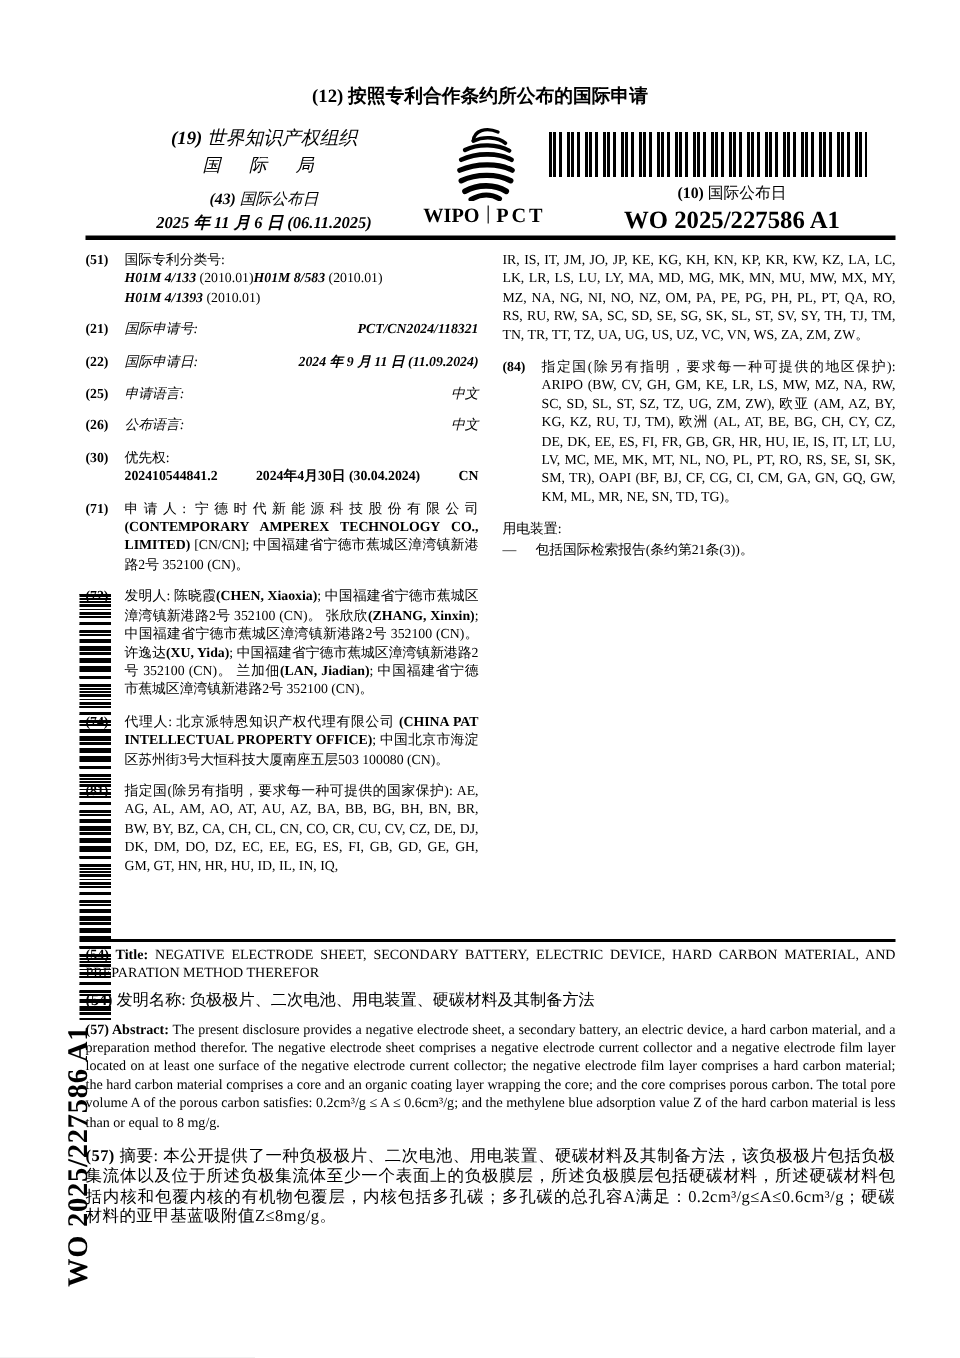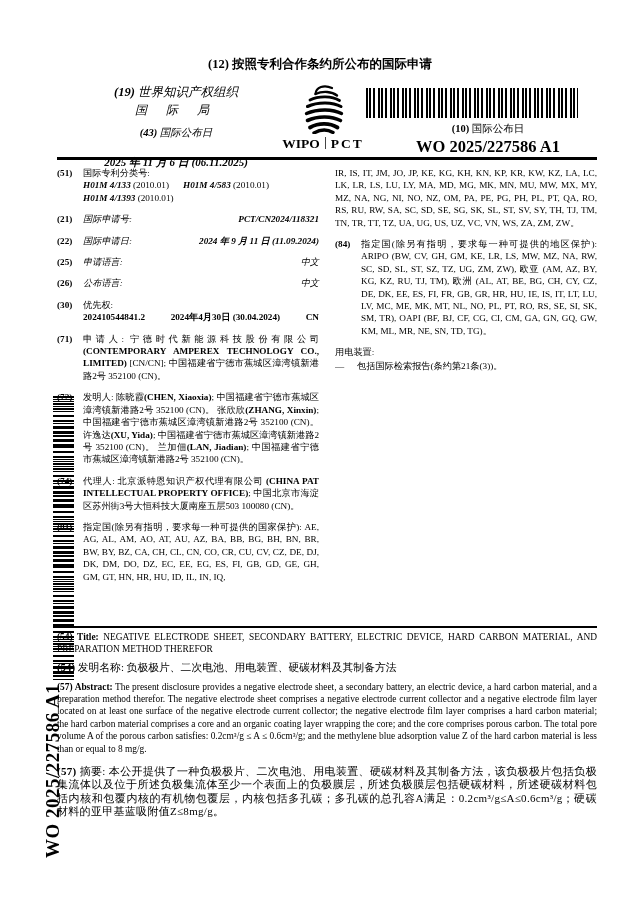--- a/index.html
+++ b/index.html
@@ -24,21 +24,21 @@
     transform:rotate(-90deg);transform-origin:left top;
     font-weight:bold;font-size:19px;letter-spacing:.5px;white-space:nowrap;
   }
   
   .line12{position:absolute;top:56px;left:0;width:100%;text-align:center;
     font-weight:bold;font-size:12.5px;}
   .hdr-left{position:absolute;top:84px;left:84px;width:184px;text-align:center;font-size:12.5px;font-style:italic;}
   .hdr-left .org{white-space:nowrap;}
   .hdr-left .bureau{font-size:12px;letter-spacing:8px;margin-top:1px;}
   .hdr-left .d43{font-size:10.5px;margin-top:7px;}
-  .hdr-left .d43v{font-size:11px;font-weight:bold;margin-top:15px;white-space:nowrap;}
+  .hdr-left .d43v{font-size:11px;font-weight:bold;margin-top:1px;white-space:nowrap;}
   .inid{font-weight:bold;}
   .hdr-logo{position:absolute;top:84px;left:278px;width:90px;text-align:center;}
   .hdr-logo svg{display:block;margin:0 auto;}
   .logotype{margin-top:2px;font-family:Liberation Serif, serif;
     font-size:13.5px;font-weight:bold;white-space:nowrap;}
   .logotype .sep{display:inline-block;width:1px;height:12px;background:#444;
     margin:0 5px;vertical-align:-1px;}
   .logotype .p{letter-spacing:2px;font-weight:600;}
   .hdr-barcode{position:absolute;left:366px;top:88px;width:212px;height:30px;
     background-image:
@@ -52,21 +52,21 @@
   .rule2{top:626px;height:1.5px;}
   
   .columns{position:absolute;top:167px;left:57px;width:540px;display:flex;gap:16px;}
   .col{width:262px;font-size:9.2px;line-height:12.4px;}
   .bib{display:flex;margin-bottom:9px;}
   .bib .inid{width:26px;flex:none;}
   .bib .cont{flex:1;text-align:justify;}
   .kv{display:flex;justify-content:space-between;font-style:italic;}
   .kv .v{font-weight:bold;white-space:nowrap;}
   .kv .vn{white-space:nowrap;}
-  .ipc-row{display:flex;gap:14px;}
+  .ipc-row{display:flex;}
   .ipccode{font-weight:bold;font-style:italic;}
   .prio-row{display:flex;justify-content:space-between;font-weight:bold;}
   .just{text-align:justify;margin:0 0 9px 0;}
   .note-title{margin-top:3px;}
   .note-item{display:flex;margin-top:1px;}
   .note-item .dash{width:22px;flex:none;}
   
   .lower{position:absolute;top:632px;left:57px;width:540px;}
   .title-en{margin:0;font-size:9.4px;line-height:11.8px;text-align:justify;}
   .title-zh{margin:5px 0 0 0;font-size:10.8px;line-height:13px;}
@@ -115,21 +115,21 @@
 
   <div class="columns">
     <div class="col">
 
       <div class="bib">
         <span class="inid">(51)</span>
         <div class="cont">
           <div>国际专利分类号:</div>
           <div class="ipc-row">
             <span><span class="ipccode">H01M 4/133</span> <span>(2010.01)</span></span>
-            <span><span class="ipccode">H01M 4/583</span> <span>(2010.01)</span></span>
+            <span><span class="ipccode">H01M 8/583</span> <span>(2010.01)</span></span>
           </div>
           <div class="ipc-row">
             <span><span class="ipccode">H01M 4/1393</span> <span>(2010.01)</span></span>
           </div>
         </div>
       </div>
 
       <div class="bib">
         <span class="inid">(21)</span>
         <div class="cont kv">

